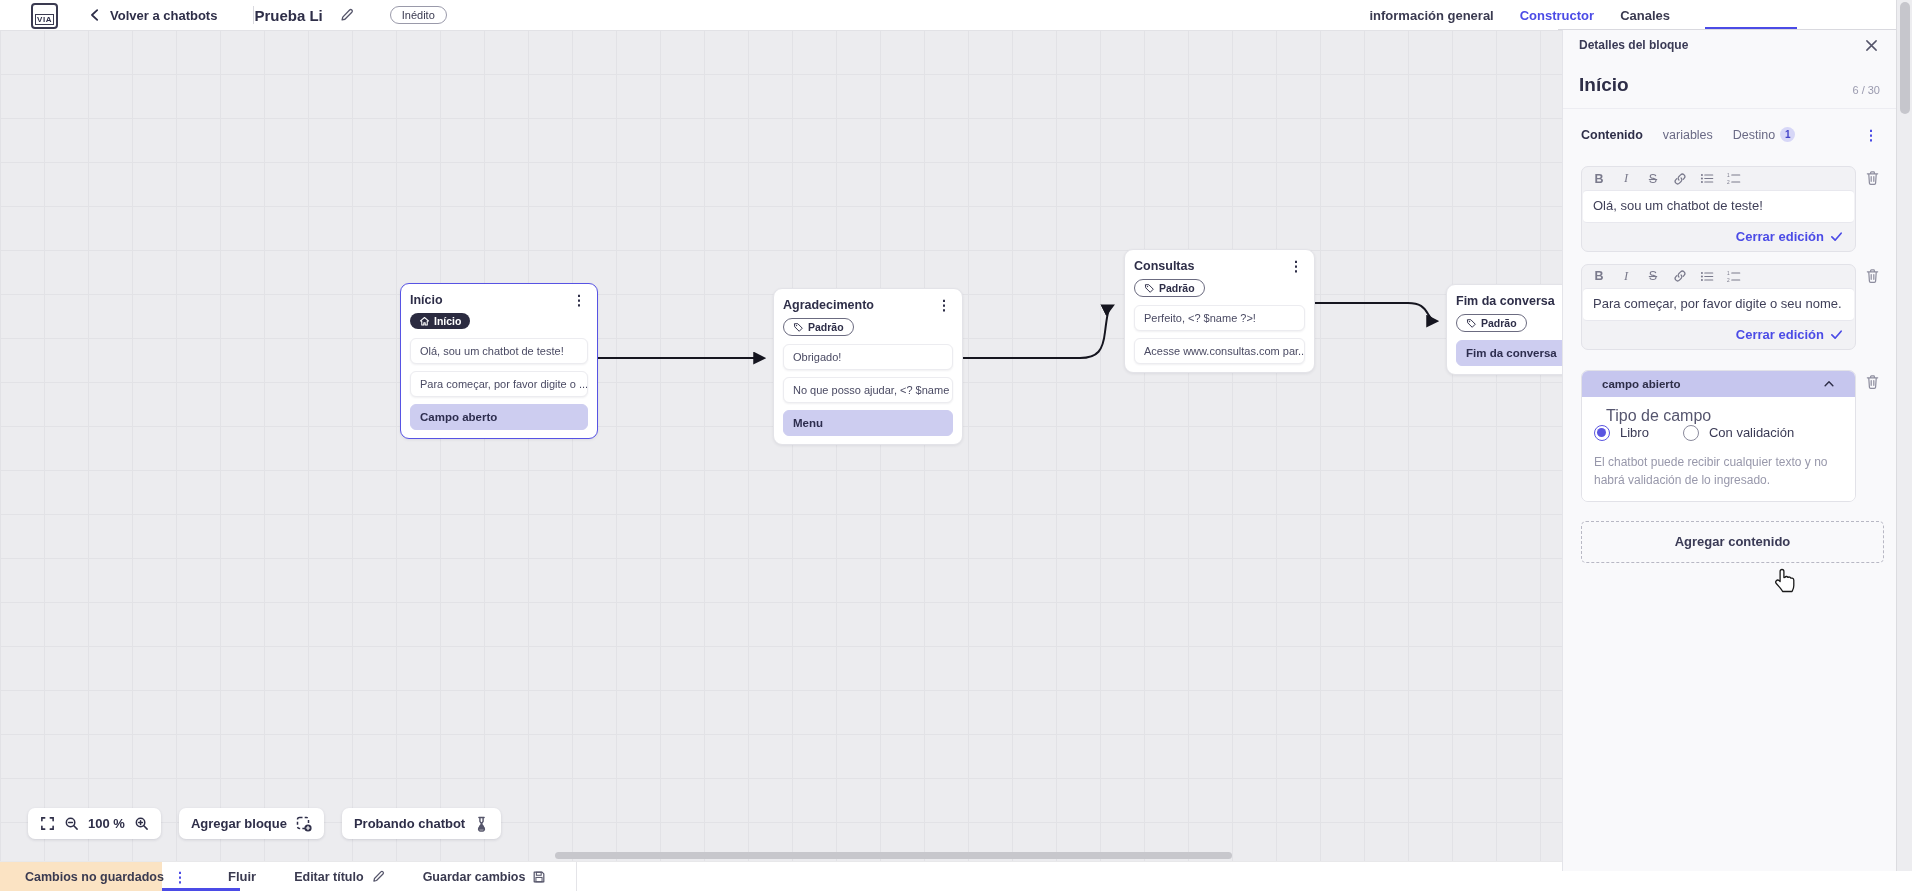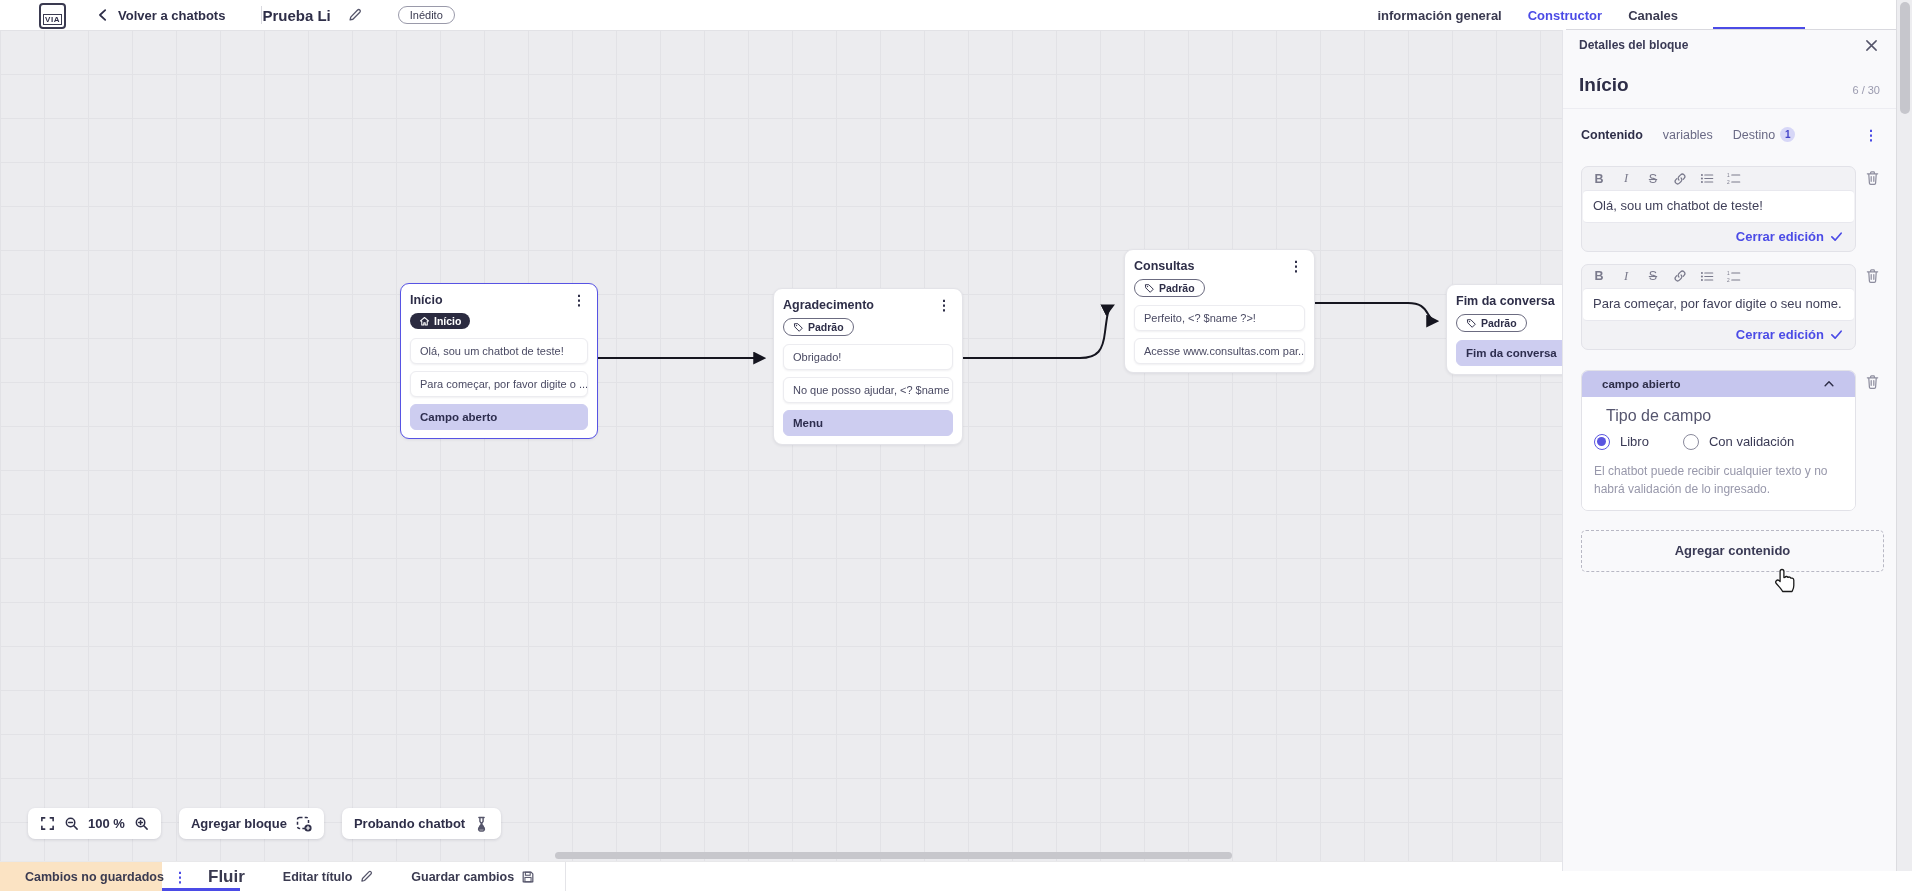--- a/index.html
+++ b/index.html
@@ -1,21 +1,21 @@
 <!DOCTYPE html>
 <html><head>
 <meta charset="utf-8">
 <style>
   * { margin:0; padding:0; box-sizing:border-box; }
   html,body { width:1912px; height:891px; overflow:hidden; }
   body { font-family:"Liberation Sans", sans-serif; color:#2e2e48; background:#fff; }
   .app { position:relative; width:1912px; height:891px; overflow:hidden; }
 
   
-  .topbar { position:absolute; left:8px; top:0; width:1720px; height:30px; background:#fff; z-index:30;border-radius:8px; }
+  .topbar { position:absolute; left:0; top:0; width:1720px; height:30px; background:#fff; z-index:30;border-radius:8px; }
   .topbar-left { position:absolute; left:0; top:0; height:30px; display:flex; align-items:center; }
   .logo { width:27px; height:26px; margin-left:31px; margin-top:2px; border:2px solid #3a3a50; border-radius:4px; display:flex; align-items:flex-end; justify-content:center; }
   .logo span { font-size:8px; font-weight:bold; border:1px solid #3a3a50; padding:0 1px; margin-bottom:2px; letter-spacing:.5px; }
   .back-btn { display:flex; align-items:center; gap:8px; margin-left:30px; cursor:pointer; }
   .back-label { font-size:13px; font-weight:bold; color:#2e2e48; }
   .tb-divider { width:1px; height:18px; background:#d9d9df; margin-left:36px; }
   .doc-title { font-size:15px; font-weight:bold; color:#2e2e48; }
   .pencil { margin-left:16px; cursor:pointer; }
   .status-pill { margin-left:36px; font-size:11px; color:#3a3a50; border:1px solid #9a9aaa; border-radius:11px; padding:2px 11px; }
   .top-tabs { position:absolute; right:50px; top:0; height:30px; display:flex; align-items:center; gap:26px; }
@@ -85,21 +85,21 @@
                  margin:0 1px; padding:6px 10px; font-size:13px; color:#3f3f58; line-height:1.45; min-height:28px; }
   .editor-footer { display:flex; justify-content:flex-end; align-items:center; gap:6px; padding:6px 12px 7px; }
   .close-edit { color:#4b4be6; font-size:13px; font-weight:bold; cursor:pointer; }
   .trash { margin-top:4px; cursor:pointer; }
 
   .field-card { width:275px; border-radius:7px; overflow:hidden; border:1px solid #e2e2e8; background:#fff; }
   .field-head { background:#c6c6ee; display:flex; align-items:center; justify-content:space-between; padding:7px 20px; cursor:pointer; }
   .field-head-label { font-size:11.5px; font-weight:bold; color:#2e2e48; }
   .field-body { padding:10px 12px 12px 12px; background:#fff; }
   .field-type-label { font-size:16px; color:#55556e; margin-left:12px; }
-  .radio-row { display:flex; align-items:center; gap:10px; margin-top:9px; }
+  .radio-row { display:flex; align-items:center; gap:10px; }
   .radio { width:16px; height:16px; border-radius:50%; border:1.5px solid #8a8a9c; background:#fff; cursor:pointer; position:relative; flex:0 0 auto; }
   .radio.checked { border-color:#5a55e0; }
   .radio.checked::after { content:""; position:absolute; left:2px; top:2px; width:9px; height:9px; border-radius:50%; background:#5a55e0; }
   .radio-label { font-size:13px; color:#3a3a55; }
   .radio-gap { width:14px; }
   .field-help { margin-top:12px; font-size:12px; color:#9898ab; line-height:1.5; }
 
   .add-content-row { padding:0 16px 0 18px; margin-top:19px; }
   .add-content-btn { width:303px; height:42px; border:1px dashed #b8b8c4; border-radius:5px; background:transparent;
                      font-size:13px; font-weight:bold; color:#3a3a55; cursor:pointer; font-family:"Liberation Sans", sans-serif; }
@@ -107,21 +107,21 @@
   
   .vscroll-track { position:absolute; right:0; top:0; width:16px; height:871px; background:#ededf0; border-left:1px solid #dcdce0; z-index:40; }
   .vscroll-thumb { position:absolute; left:3px; top:2px; width:10px; height:112px; background:#c6c6cc; border-radius:5px; }
 
   
   .bottombar { position:absolute; left:0; top:861px; width:1912px; height:30px; background:#fff; border-top:1px solid #e8e8ea; z-index:10; }
   .bb-left { position:relative; display:flex; align-items:center; height:100%; }
   .unsaved { width:162px; height:100%; background:#fbe3c3; display:flex; align-items:center; gap:8px; padding-left:17px; }
   .unsaved-label { font-size:12.5px; font-weight:bold; color:#3a3a50; white-space:nowrap; }
   .bb-kebab { color:#4b4be6; font-size:14px; font-weight:bold; margin-left:11px; cursor:pointer; letter-spacing:0; }
-  .bb-tab { font-size:17px; font-weight:bold; color:#3a3a50; margin-left:21px; cursor:pointer; }
+  .bb-tab { font-size:13px; font-weight:bold; color:#3a3a50; margin-left:41px; cursor:pointer; }
   .bb-tab-underline { position:absolute; left:162px; top:26px; width:78px; height:3px; background:#4b4be6; }
   .bb-action { display:flex; align-items:center; gap:7px; margin-left:38px; cursor:pointer; }
   .bb-action-label { font-size:12.5px; font-weight:bold; color:#3a3a50; white-space:nowrap; }
   .bb-divider { width:1px; height:30px; background:#e4e4e8; margin-left:30px; }
 
   .cursor-pointer { position:absolute; left:1773px; top:568px; z-index:50; pointer-events:none; }
   svg { display:block; }
 </style>
 </head>
 <body>

